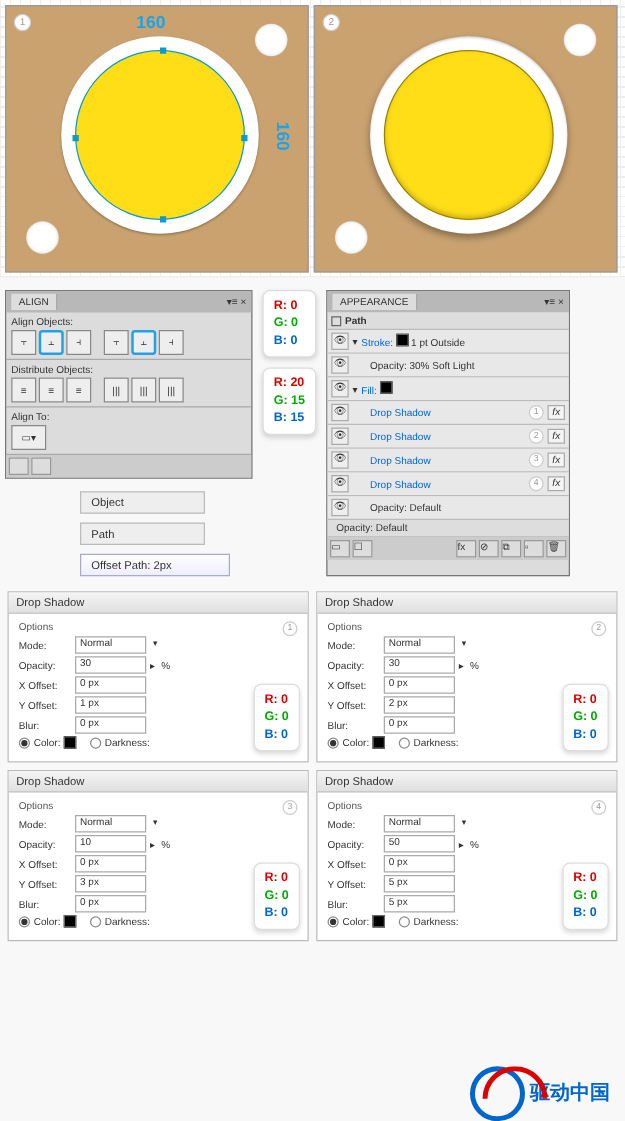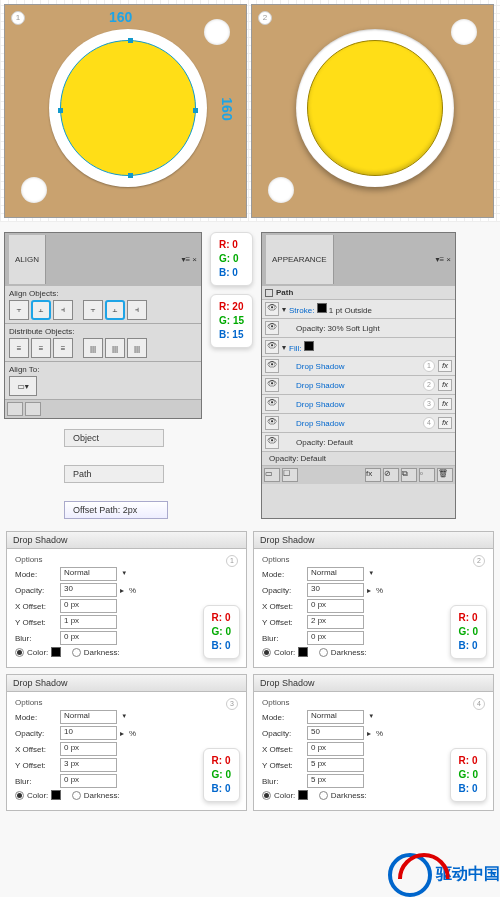--- a/index.html
+++ b/index.html
@@ -11,29 +11,29 @@
 .dim{position:absolute;color:#1ea4e6;font-weight:bold;font-size:14px}
 .circle-outer{position:absolute;top:24px;left:44px;width:158px;height:158px;border-radius:50%;background:#fff;box-shadow:0 1px 2px rgba(0,0,0,.3)}
 .circle-inner{position:absolute;top:35px;left:55px;width:136px;height:136px;border-radius:50%;background:#ffde17}
 .circle-sel{border:1px solid #19c}
 .handle{position:absolute;width:5px;height:5px;background:#19c}
 .rgb-card{position:absolute;background:#fff;border:1px solid #ddd;border-radius:6px;padding:5px 8px;box-shadow:0 2px 4px rgba(0,0,0,.15);font-weight:bold;font-size:11px;line-height:14px}
 .rgb-card .r{color:#d00}.rgb-card .g{color:#0a0}.rgb-card .b{color:#06c}
 .mid{display:flex;gap:8px;padding:10px 4px 6px}
 .panel{background:#dcdcdc;border:1px solid #777;font-size:8px}
 .panel-hdr{background:#b8b8b8;padding:2px 4px;display:flex;justify-content:space-between;align-items:center;font-size:8px}
-.tab{background:#ddd;padding:20px 6px;font-size:8px;border-right:1px solid #999}
+.tab{background:#ddd;padding:2px 6px;font-size:8px;border-right:1px solid #999}
 .sect{padding:3px 4px;border-bottom:1px solid #aaa}
 .sect-lbl{font-size:8px;margin-bottom:2px}
 .btn-row{display:flex;gap:2px;align-items:center}
 .pbtn{width:20px;height:20px;background:#eee;border:1px solid #888;display:flex;align-items:center;justify-content:center;font-size:8px}
 .pbtn.hot{border:2px solid #1ea4e6;border-radius:3px}
 .ftr{display:flex;padding:2px;gap:2px;background:#ccc}
 .fbtn{width:16px;height:14px;background:#ddd;border:1px solid #999}
-.menu-col{display:flex;flex-direction:column;gap:18px}
+.menu-col{display:flex;flex-direction:column;gap:7px}
 .menu-itm{background:linear-gradient(#fff,#eef);border:1px solid #aac;padding:3px 8px;font-size:9px;width:100px}
 .menu-itm.gray{background:#eee;border-color:#bbb}
 .appearance{width:195px}
 .app-row{display:flex;align-items:center;padding:2px 3px;border-bottom:1px solid #bbb;background:#e8e8e8;gap:3px}
 .eye{width:14px;height:14px;border:1px solid #aaa;background:#eee;font-size:8px;text-align:center}
 .app-lbl{flex:1;font-size:8px}
 .app-link{color:#06c;}
 .sw{width:10px;height:10px;background:#000;border:1px solid #666}
 .fx{width:14px;height:12px;border:1px solid #aaa;background:#f4f4f4;font-style:italic;text-align:center;font-size:8px}
 .num-badge{width:12px;height:12px;border-radius:50%;background:#fff;border:1px solid #ccc;font-size:7px;text-align:center;line-height:10px;color:#999}
@@ -45,21 +45,21 @@
 .fld-row{display:flex;align-items:center;gap:3px;margin:2px 0}
 .fld-lbl{width:42px;font-size:8px}
 .fld-inp{width:57px;height:14px;border:1px solid #aaa;background:#fff;font-size:8px;padding:0 3px}
 .sel{position:relative}
 .sel:after{content:'▾';position:absolute;right:-10px;top:1px;font-size:7px}
 .unit{font-size:8px;margin-left:2px}
 .radio{width:9px;height:9px;border:1px solid #888;border-radius:50%;display:inline-block}
 .radio.on:after{content:'';display:block;width:5px;height:5px;background:#333;border-radius:50%;margin:1px}
 .ds-num{position:absolute;top:6px;right:8px}
 .ds-rgb{position:absolute;bottom:8px;right:6px;font-size:10px}
-.wm{position:absolute;bottom:0;right:0;font-size:16px;font-weight:bold;color:#06c}
+.wm{position:absolute;bottom:0;right:12px;font-size:16px;font-weight:bold;color:#06c}
 .wm-ring{width:44px;height:44px;border:4px solid #06c;border-radius:50%;display:inline-block;vertical-align:middle;position:relative}
 .wm-ring:before{content:'';position:absolute;width:44px;height:44px;border:4px solid #d00;border-radius:50%;top:-4px;left:6px;clip-path:inset(0 0 50% 0)}
 </style>
 </head>
 <body>
 
 <div style="position:relative">
 
 <div class="canvas-row">
   <div class="artboard">
@@ -128,21 +128,21 @@
           </div>
       </div>
       <div class="ftr">
           <div class="fbtn"></div>
           <div class="fbtn"></div>
         </div>
     </div>
     <div class="menu-col" style="margin-left:60px">
       <div class="menu-itm gray">Object</div>
       <div class="menu-itm gray">Path</div>
-      <div class="menu-itm" style="width:104px">Offset Path: 2px</div>
+      <div class="menu-itm" style="width:120px">Offset Path: 2px</div>
     </div>
   </div>
 
   <div style="display:flex;flex-direction:column;gap:8px">
     <div class="rgb-card" style="position:static;font-size:10px">
       <div class="r">R: 0</div>
         <div class="g">G: 0</div>
         <div class="b">B: 0</div>
     </div>
     <div class="rgb-card" style="position:static;font-size:10px">

